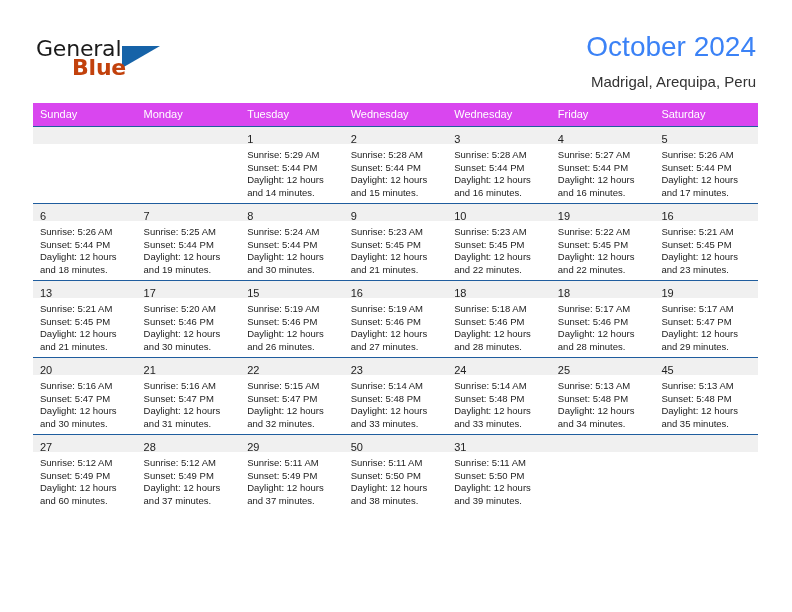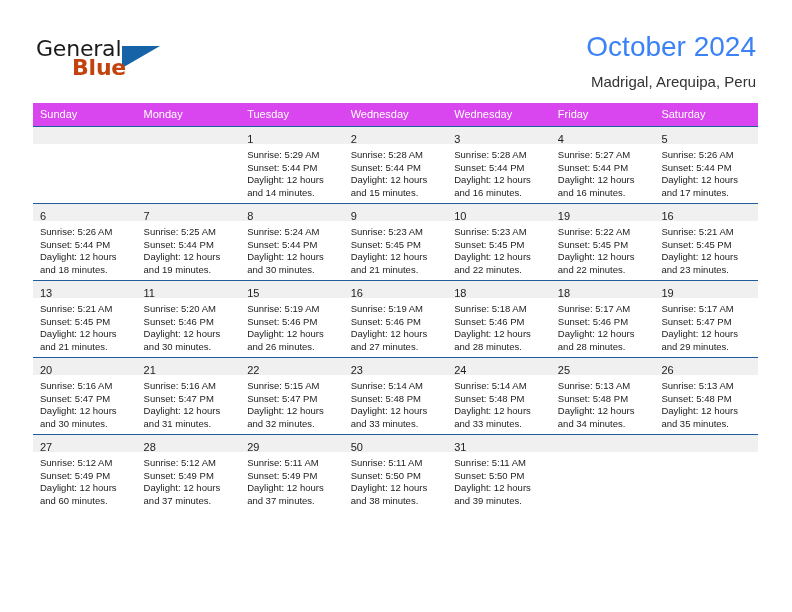--- a/index.html
+++ b/index.html
@@ -332,21 +332,21 @@
               <div class="cell-body">
                 <div class="info-line">Sunrise: 5:21 AM</div>
                 <div class="info-line">Sunset: 5:45 PM</div>
                 <div class="info-line">Daylight: 12 hours</div>
                 <div class="info-line">and 21 minutes.</div>
               </div>
             </div>
           </td>
           <td class="day-cell">
             <div class="cell-inner">
-              <div class="daynum-bar"><span class="daynum">11</span></div>
+              <div class="daynum-bar"><span class="daynum">17</span></div>
               <div class="cell-body">
                 <div class="info-line">Sunrise: 5:20 AM</div>
                 <div class="info-line">Sunset: 5:46 PM</div>
                 <div class="info-line">Daylight: 12 hours</div>
                 <div class="info-line">and 30 minutes.</div>
               </div>
             </div>
           </td>
           <td class="day-cell">
             <div class="cell-inner">
@@ -466,21 +466,21 @@
               <div class="cell-body">
                 <div class="info-line">Sunrise: 5:13 AM</div>
                 <div class="info-line">Sunset: 5:48 PM</div>
                 <div class="info-line">Daylight: 12 hours</div>
                 <div class="info-line">and 34 minutes.</div>
               </div>
             </div>
           </td>
           <td class="day-cell">
             <div class="cell-inner">
-              <div class="daynum-bar"><span class="daynum">26</span></div>
+              <div class="daynum-bar"><span class="daynum">45</span></div>
               <div class="cell-body">
                 <div class="info-line">Sunrise: 5:13 AM</div>
                 <div class="info-line">Sunset: 5:48 PM</div>
                 <div class="info-line">Daylight: 12 hours</div>
                 <div class="info-line">and 35 minutes.</div>
               </div>
             </div>
           </td>
         </tr>
         <tr>

